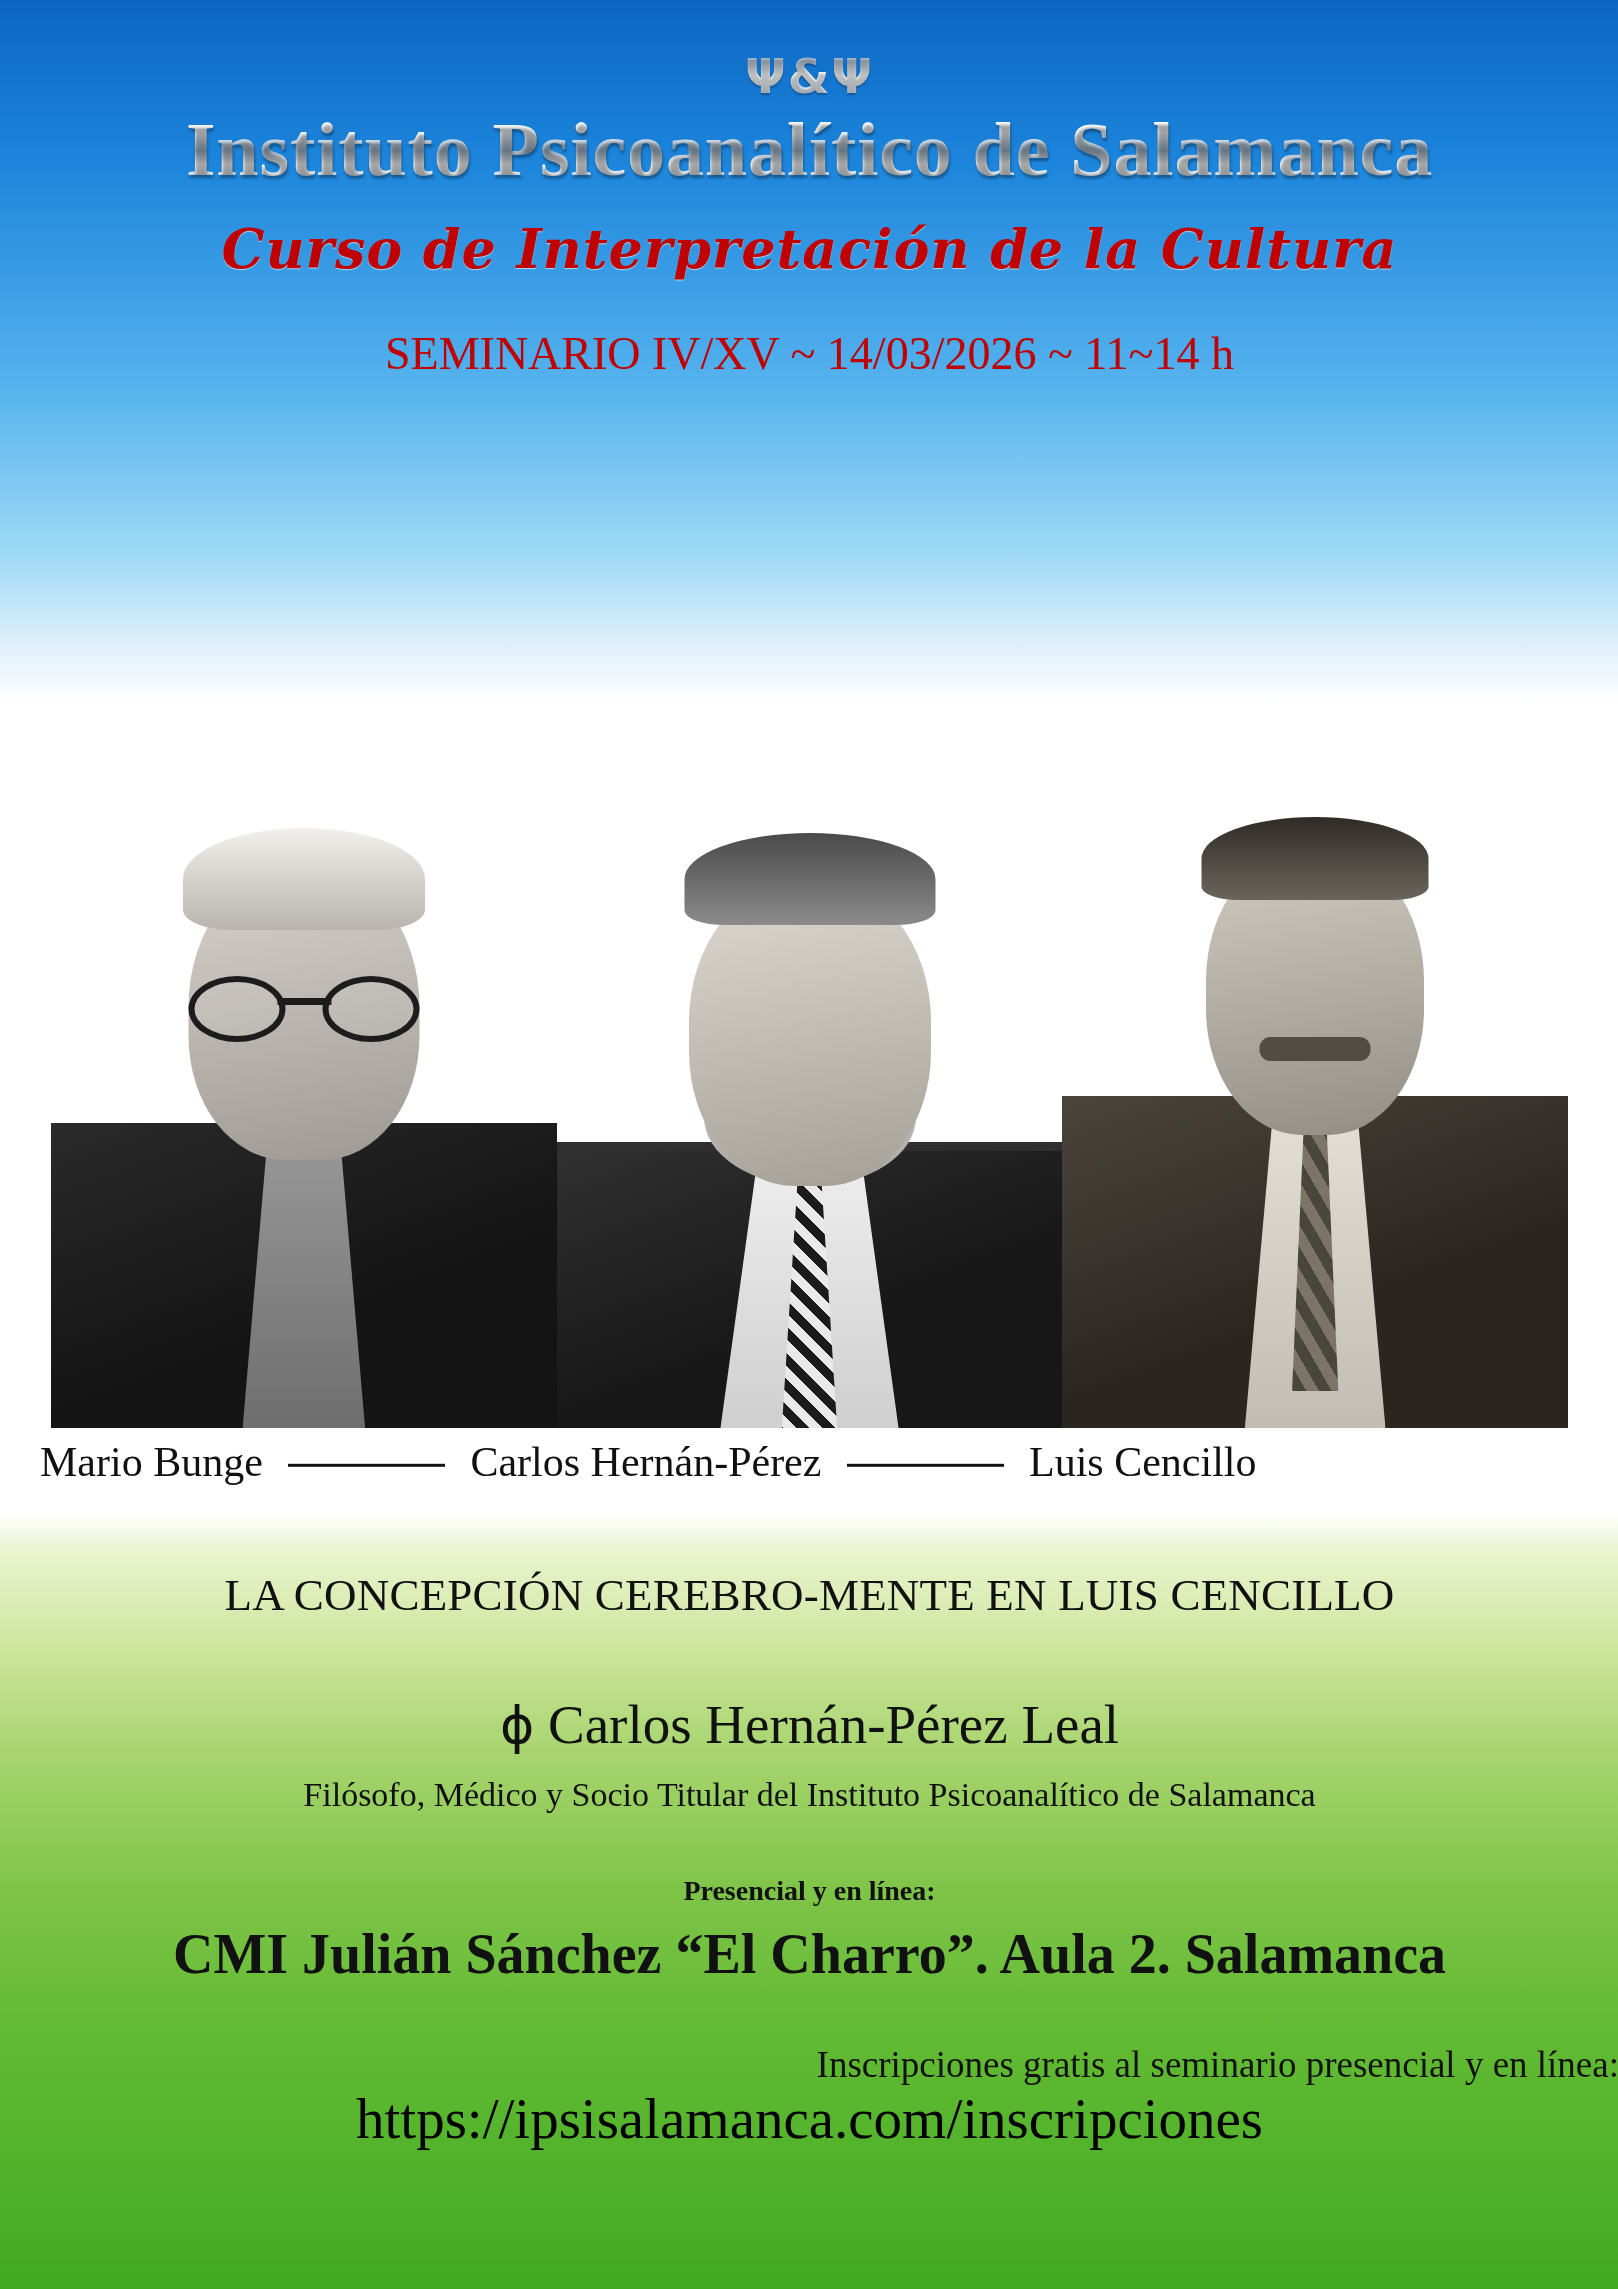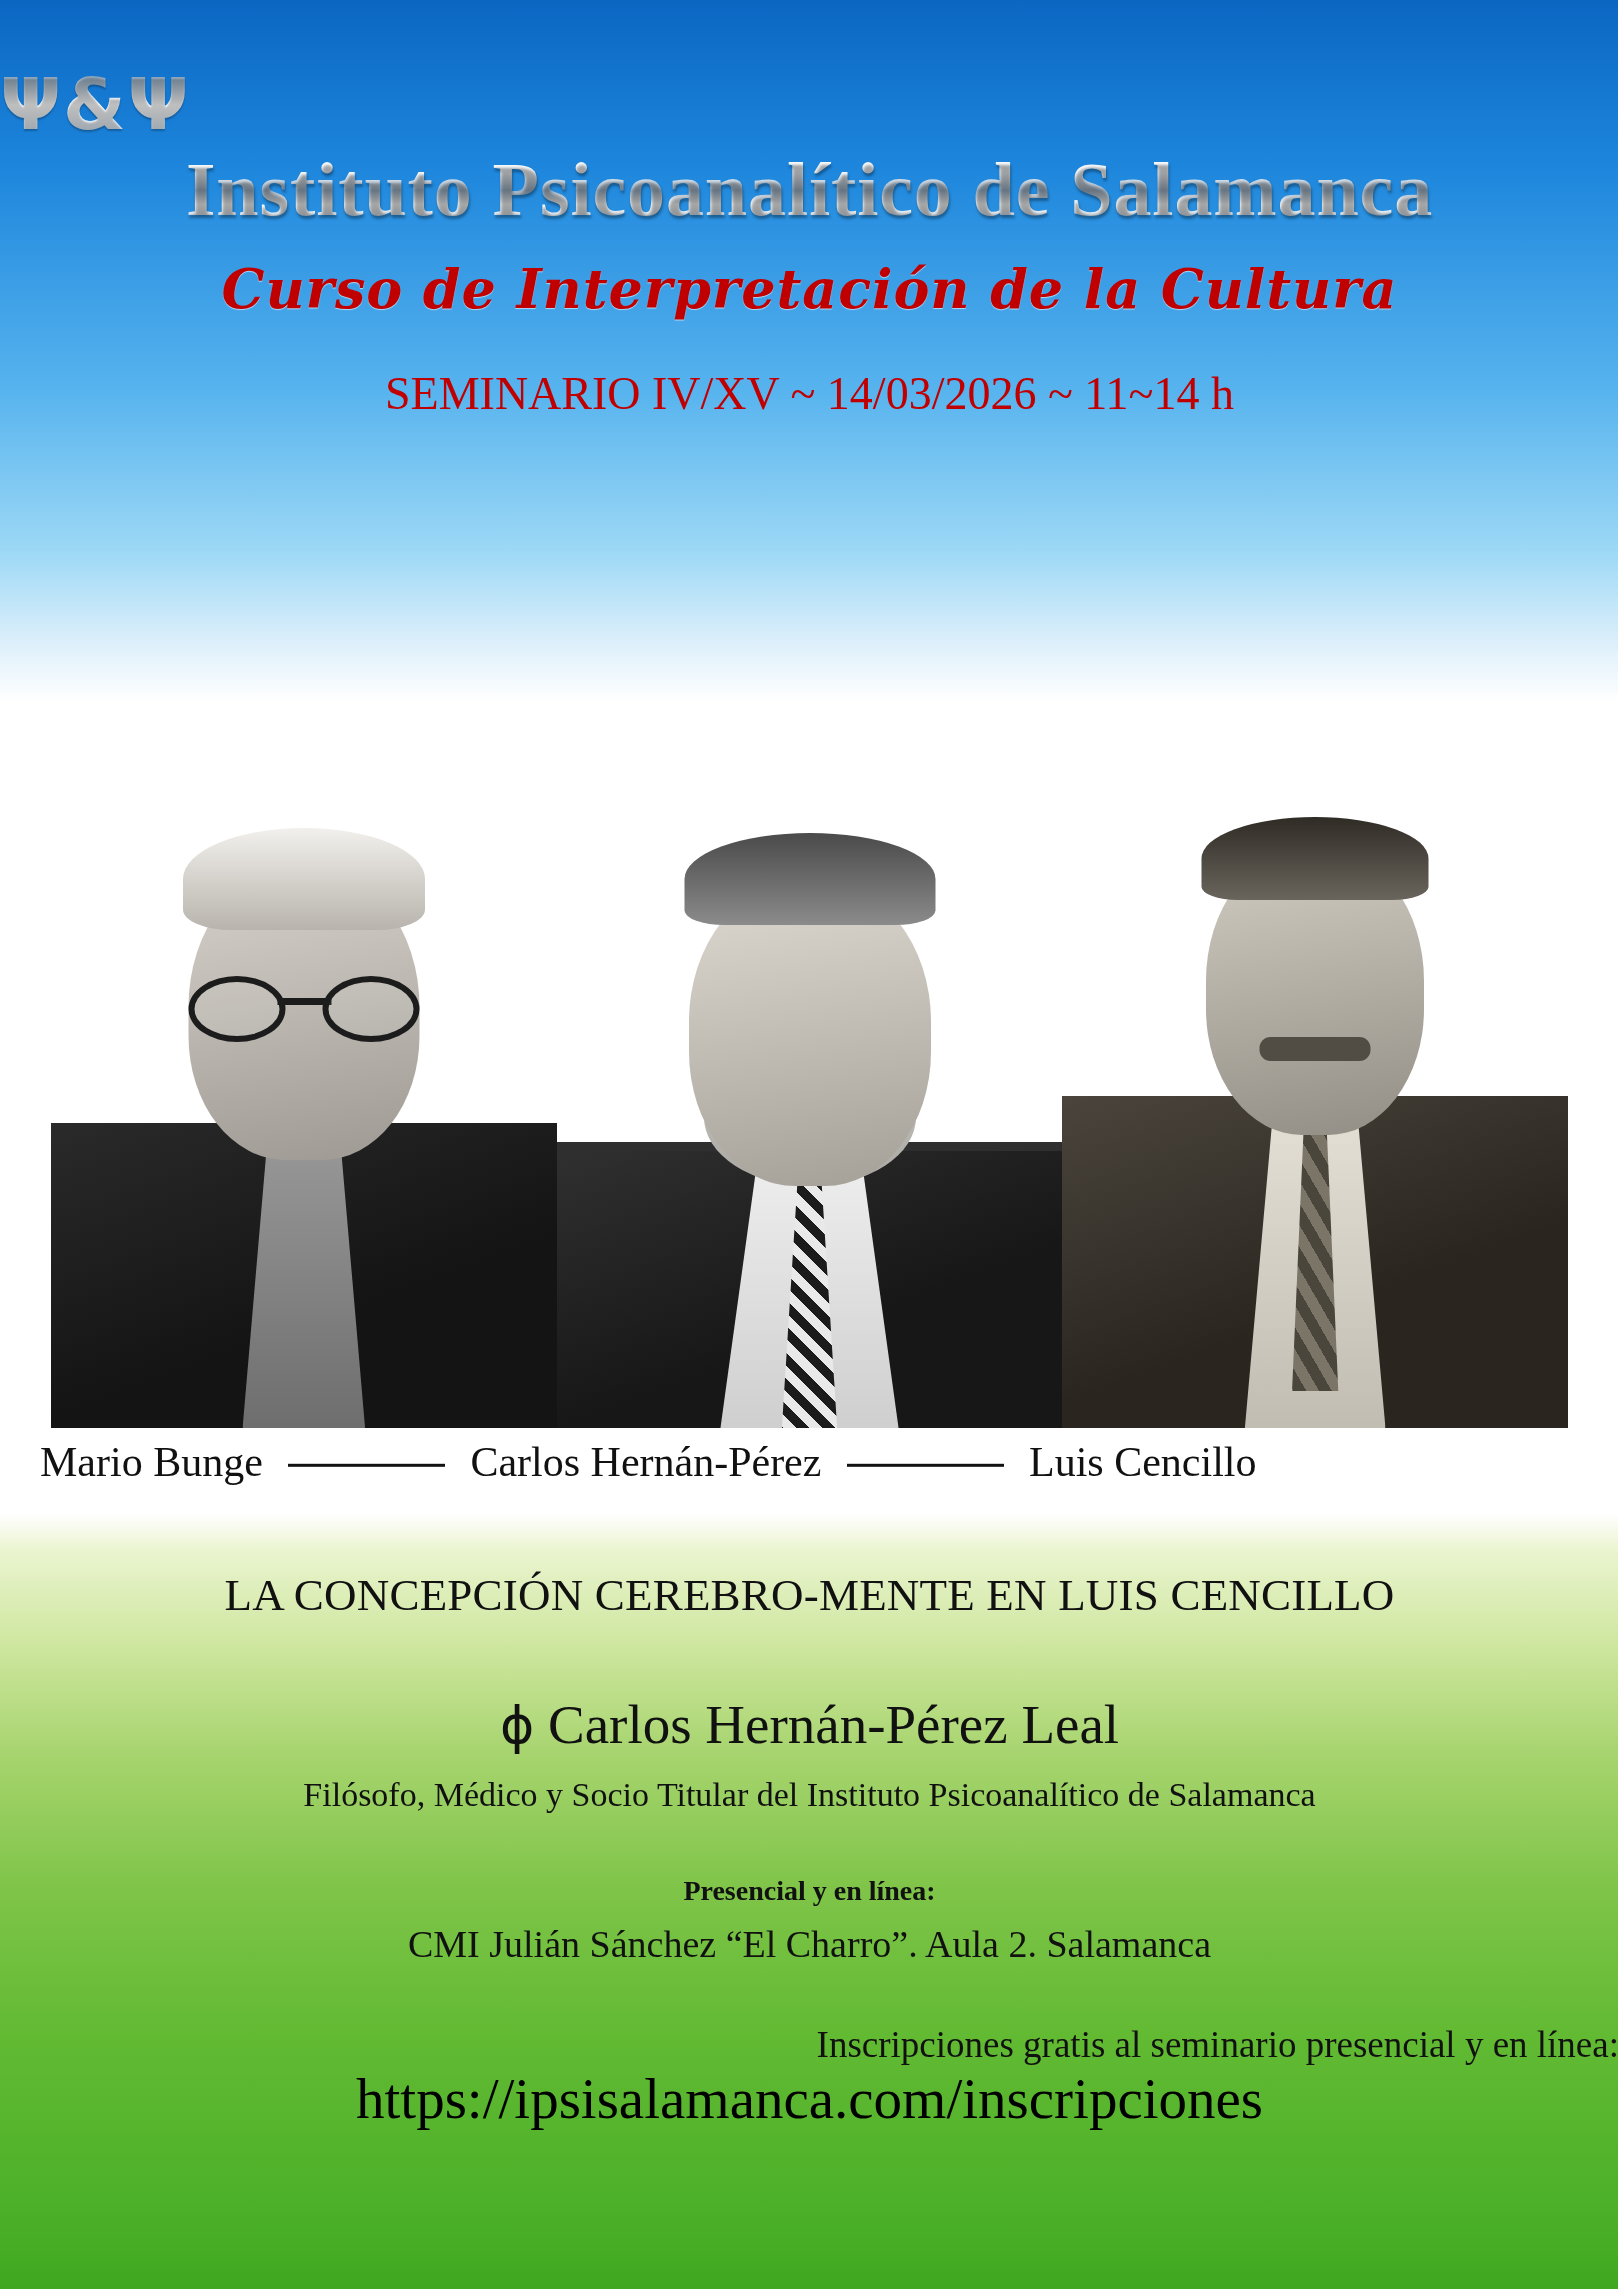--- a/index.html
+++ b/index.html
@@ -29,23 +29,24 @@
         #a7d46e 1754px,
         #7ec448 1892px,
         #63ba33 2030px,
         #4bb028 2215px,
         #3fa820 2290px);
     overflow: hidden;
   }
 
   
   .psi-logo {
-    padding-top: 68px;
+    text-align: center;
+    padding-top: 52px;
     font-family: "DejaVu Sans", sans-serif;
-    font-size: 72px;
+    font-size: 48px;
     font-weight: bold;
     line-height: 1;
     letter-spacing: 1.8px;
     background: linear-gradient(to bottom, #ffffff 0%, #d9e6f2 40%, #8fa6bb 55%, #ffffff 75%, #c7d6e4 100%);
     -webkit-background-clip: text;
     background-clip: text;
     color: transparent;
     text-shadow: 0 1.8px 1.8px rgba(0,0,0,0.25);
   }
   .inst-title {
@@ -265,22 +266,23 @@
   .mode {
     margin-top: 61px;
     font-family: "Liberation Serif", serif;
     font-weight: bold;
     font-size: 28px;
     color: #111;
   }
   .venue {
     margin-top: 14.8px;
     font-family: "Liberation Serif", serif;
-    font-size: 38px;
-    color: #111;
+    font-size: 56px;
+    color: #111;
+    font-weight: bold;
   }
   .signup {
     margin-top: 57px;
     font-family: "Liberation Serif", serif;
     font-size: 37px;
     color: #111;
     text-align: right;
   }
   .url {
     margin-top: 7px;

